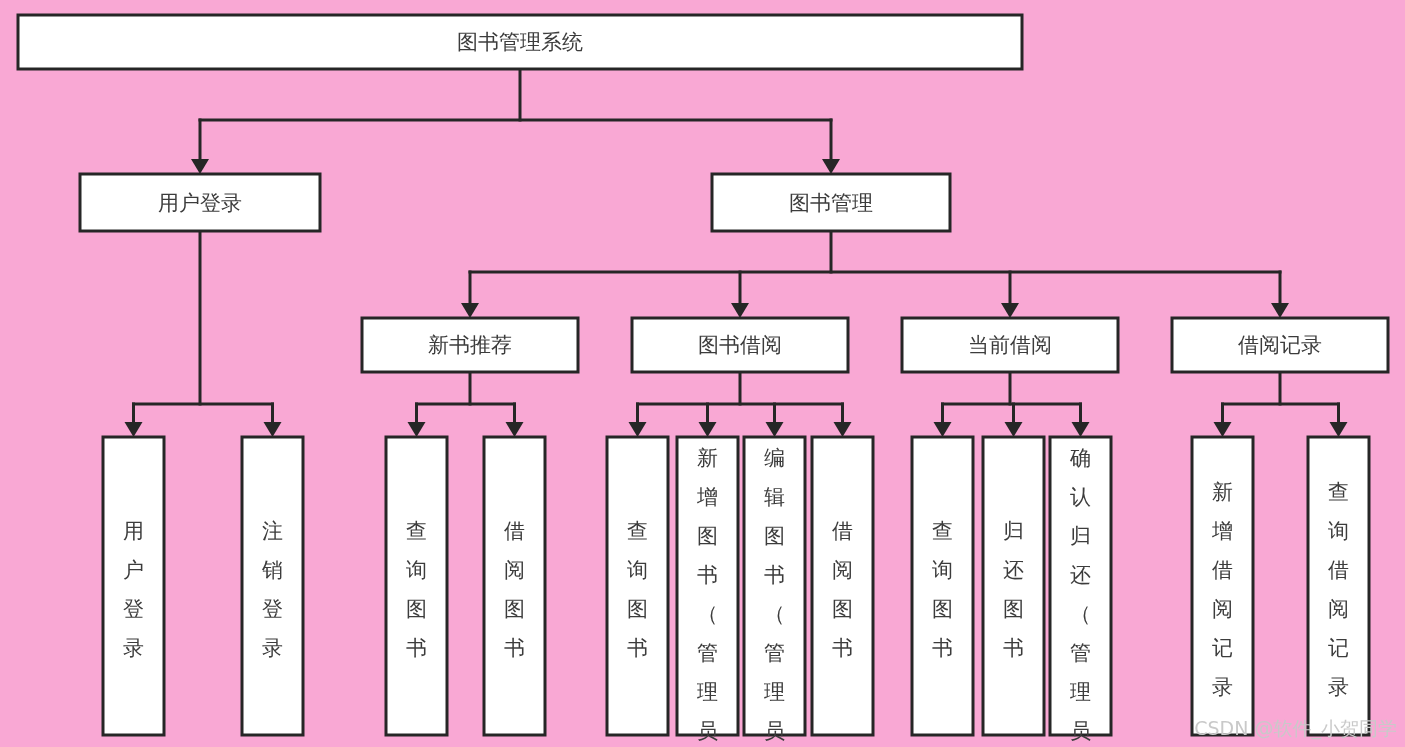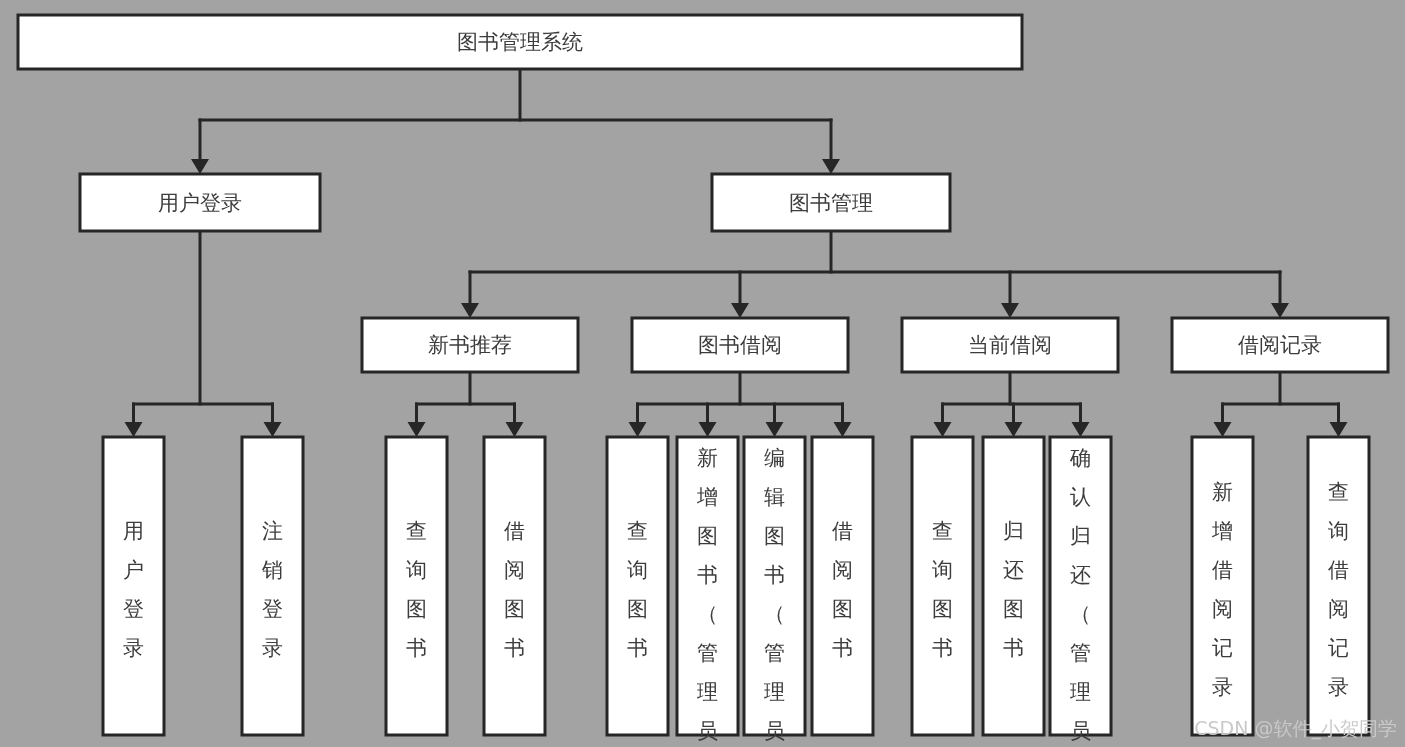--- a/index.html
+++ b/index.html
@@ -12,21 +12,21 @@
     width: 1405px;
     height: 747px;
     font-family: "DejaVu Sans", "Liberation Sans", sans-serif;
     overflow: hidden;
     position: relative;
   }
   #diagram-root {
     position: relative;
     width: 1405px;
     height: 747px;
-    background: #a3a3a3;
+    background: #f9a8d4;
   }
   svg#flowchart {
     display: block;
     width: 1405px;
     height: 747px;
   }
   .node-box {
     fill: #ffffff;
     stroke: #262626;
     stroke-width: 3;

